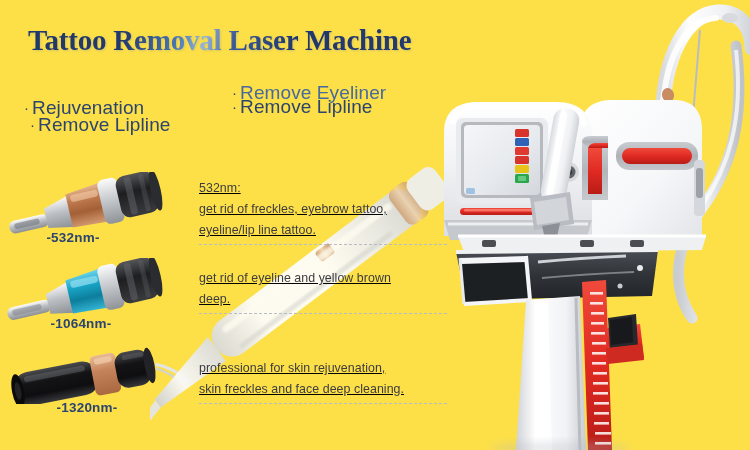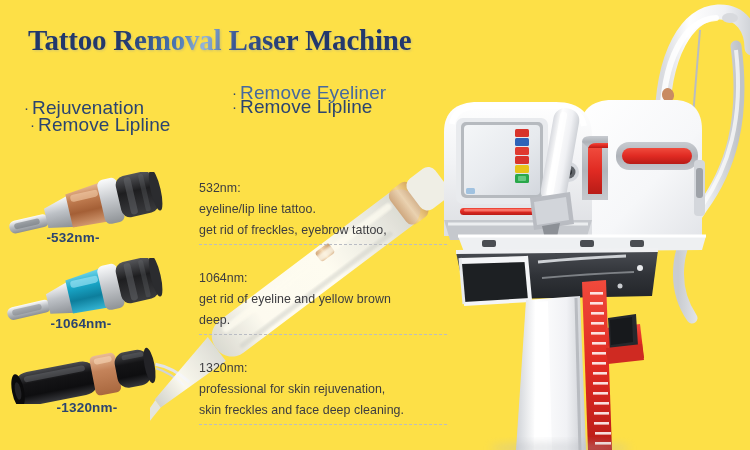--- a/index.html
+++ b/index.html
@@ -102,20 +102,21 @@
   #probe-row-2 .probe-label { left: -8px;  top: 58px; }
 
   .probe-art { position: absolute; left: 0; top: 0; width: 190px; height: 62px; }
 
   
   .spec {
     position: absolute;
     left: 199px;
     width: 252px;
     z-index: 6;
+    text-decoration: underline;
   }
   #spec-0 { top: 178px; }
   #spec-1 { top: 268px; }
   #spec-2 { top: 358px; }
   .spec-line {
     font-size: 12.4px;
     color: #3c3c40;
     line-height: 21px;
     white-space: nowrap;
     letter-spacing: 0.05px;
@@ -335,34 +336,32 @@
           <path d="M156 34 Q172 40 186 58" stroke="#e2e4e8" stroke-width="3" fill="none"></path>
           <path d="M156 38 Q170 46 180 60" stroke="#cfd2d6" stroke-width="2" fill="none"></path>
         </g>
       </svg>
     </div>
     <div class="probe-label">-1320nm-</div>
   </div>
 
   <div class="spec" id="spec-0">
     <div class="spec-line">532nm:</div>
+    <div class="spec-line">get rid of freckles, eyebrow tattoo,</div>
     <div class="spec-line">eyeline/lip line tattoo.</div>
-    <div class="spec-line">get rid of freckles, eyebrow tattoo,</div>
     <div class="spec-rule"></div>
   </div>
 
   <div class="spec" id="spec-1">
-    <div class="spec-line">1064nm:</div>
     <div class="spec-line">get rid of eyeline and yellow brown</div>
     <div class="spec-line">deep.</div>
     <div class="spec-rule"></div>
   </div>
 
   <div class="spec" id="spec-2">
-    <div class="spec-line">1320nm:</div>
     <div class="spec-line">professional for skin rejuvenation,</div>
     <div class="spec-line">skin freckles and face deep cleaning.</div>
     <div class="spec-rule"></div>
   </div>
 
   <div id="machine">
     <svg width="320" height="450" viewBox="0 0 320 450">
       <defs>
         <linearGradient id="bodyG" x1="0" y1="0" x2="0" y2="1">
           <stop offset="0%" stop-color="#ffffff"></stop>

